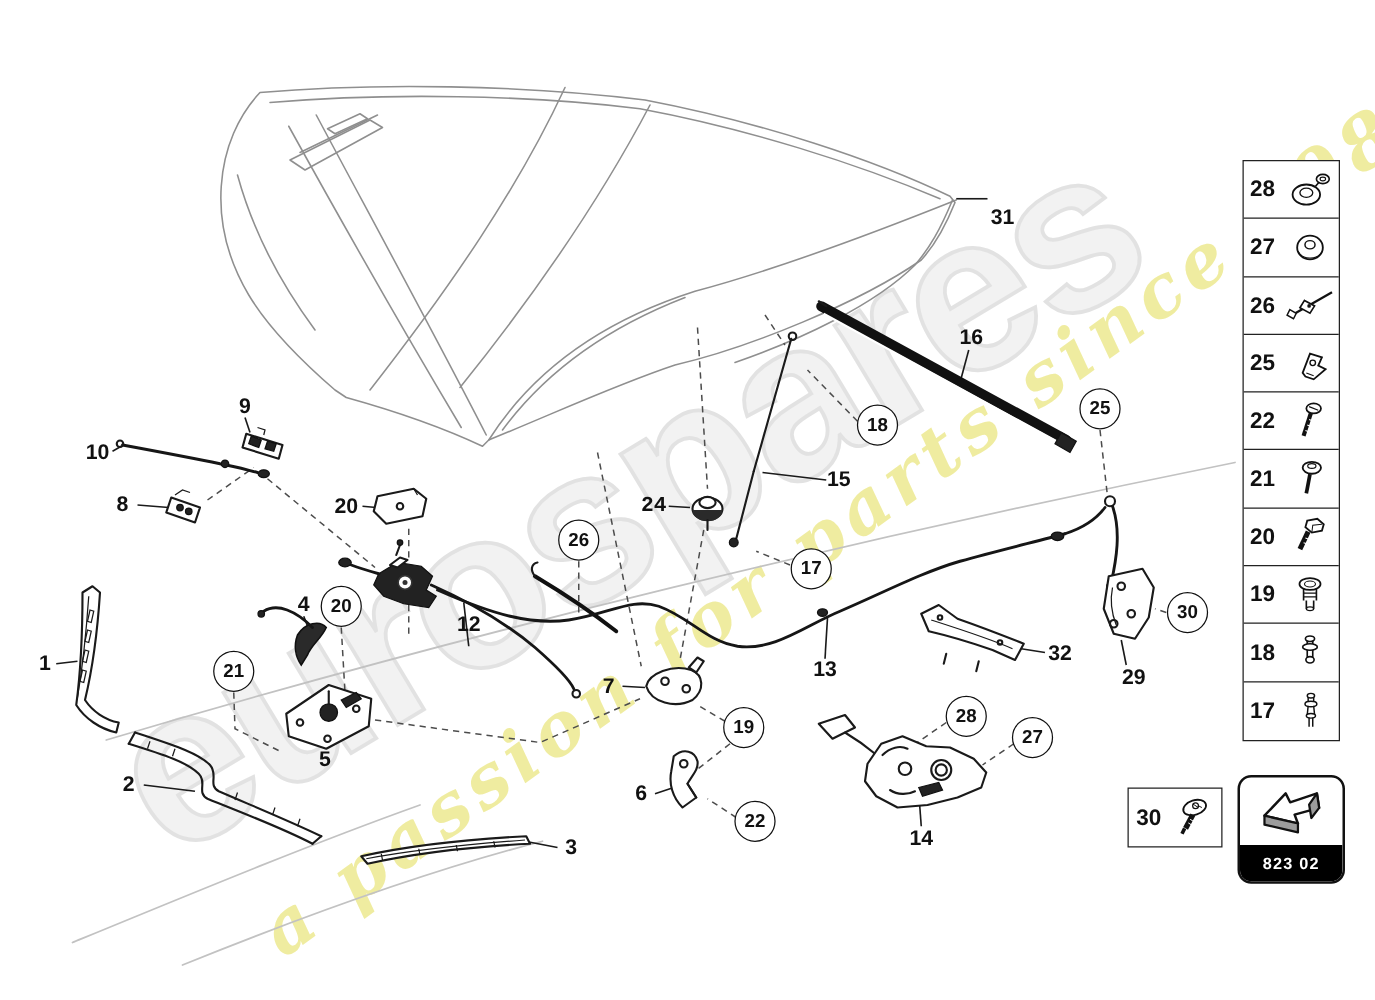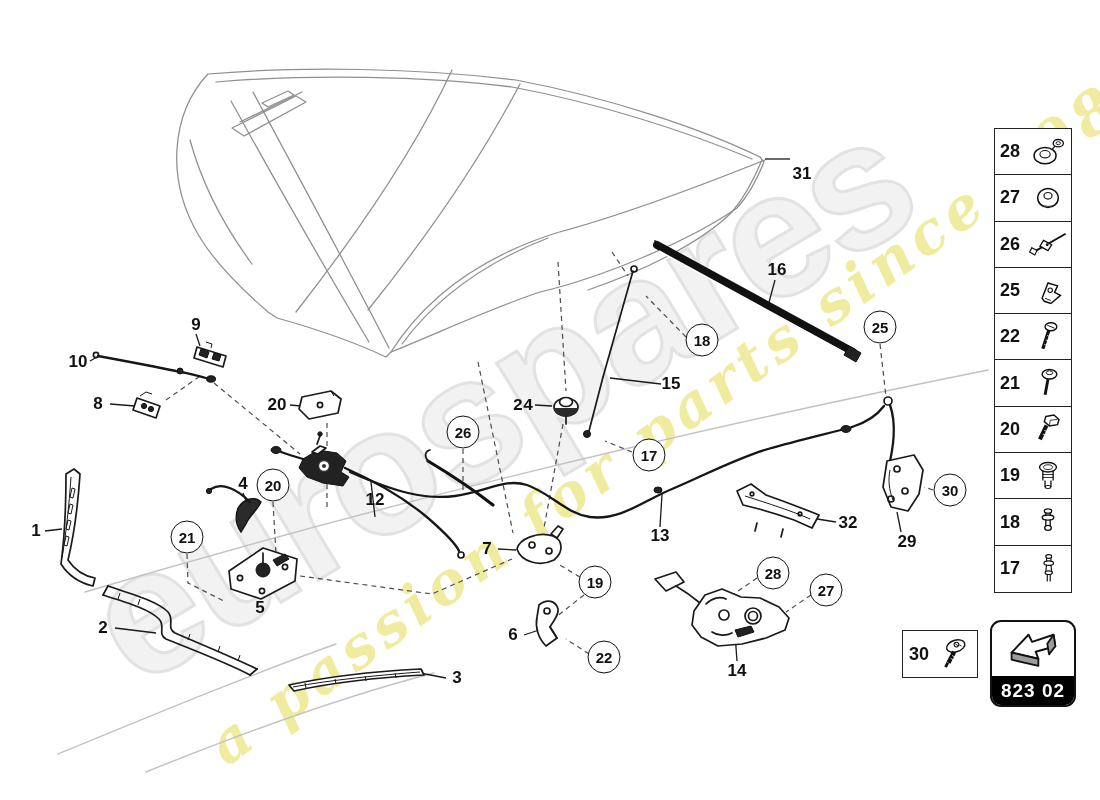--- a/index.html
+++ b/index.html
@@ -35,21 +35,21 @@
   .cell:last-child{border-bottom:none;}
   .cell .num{font-weight:bold;font-size:18px;color:#111;padding-left:5px;width:26px;}
   .cell svg{flex:0 0 auto;}
   
   .box30{position:absolute;left:902px;top:630px;width:74px;height:46px;border:1.6px solid #222;
     background:#fff;display:flex;align-items:center;}
   .box30 .num{font-weight:bold;font-size:18px;color:#111;padding-left:6px;width:26px;}
   .badge{position:absolute;left:990px;top:620px;width:86px;height:87px;border:2.2px solid #111;
     border-radius:11px;background:#fff;overflow:hidden;box-sizing:border-box;}
   .badge .icon-area{height:54px;display:flex;align-items:center;justify-content:center;}
-  .badge .code-bar{height:29px;background:#000;color:#fff;font-weight:bold;font-size:19px;
+  .badge .code-bar{height:29px;background:#000;color:#fff;font-weight:bold;font-size:13px;
     display:flex;align-items:center;justify-content:center;letter-spacing:1px;}
 </style>
 </head>
 <body>
 
 <div class="screen">
 
   <div class="wm-brand">eurospares</div>
   <div class="wm-tag">a passion for parts since 1985</div>
 

